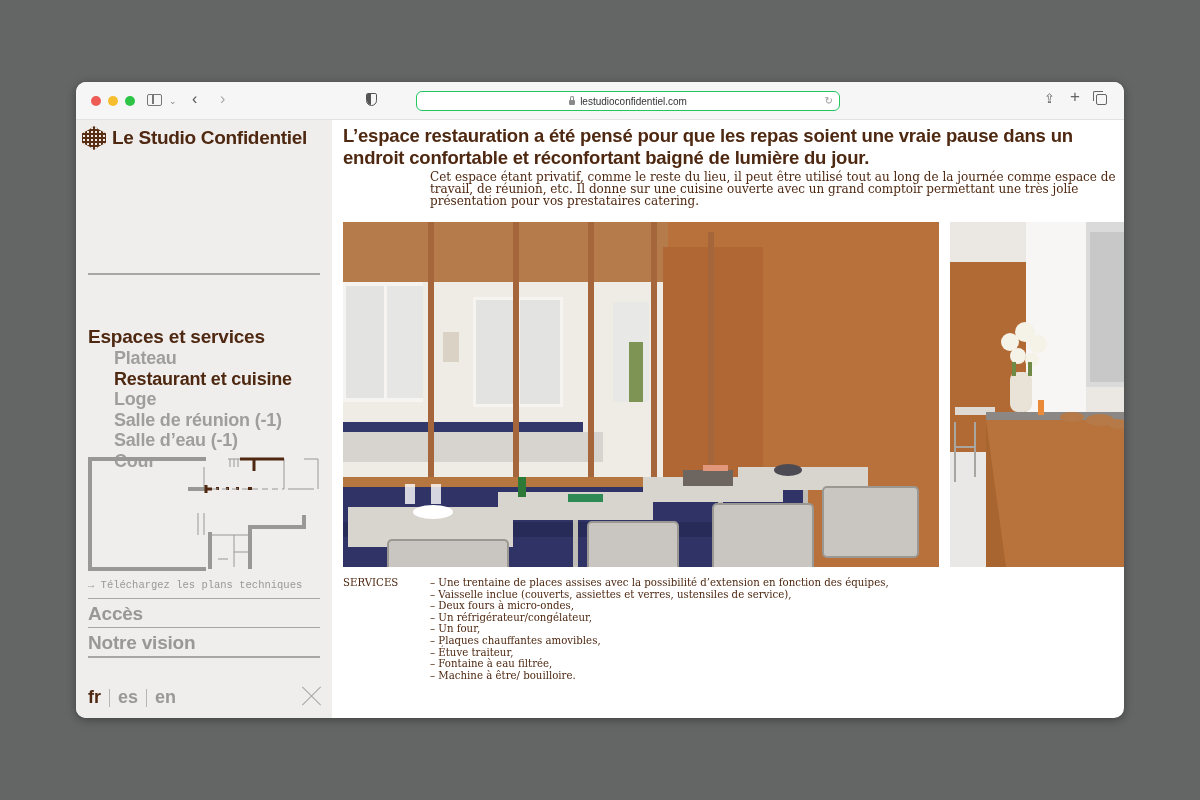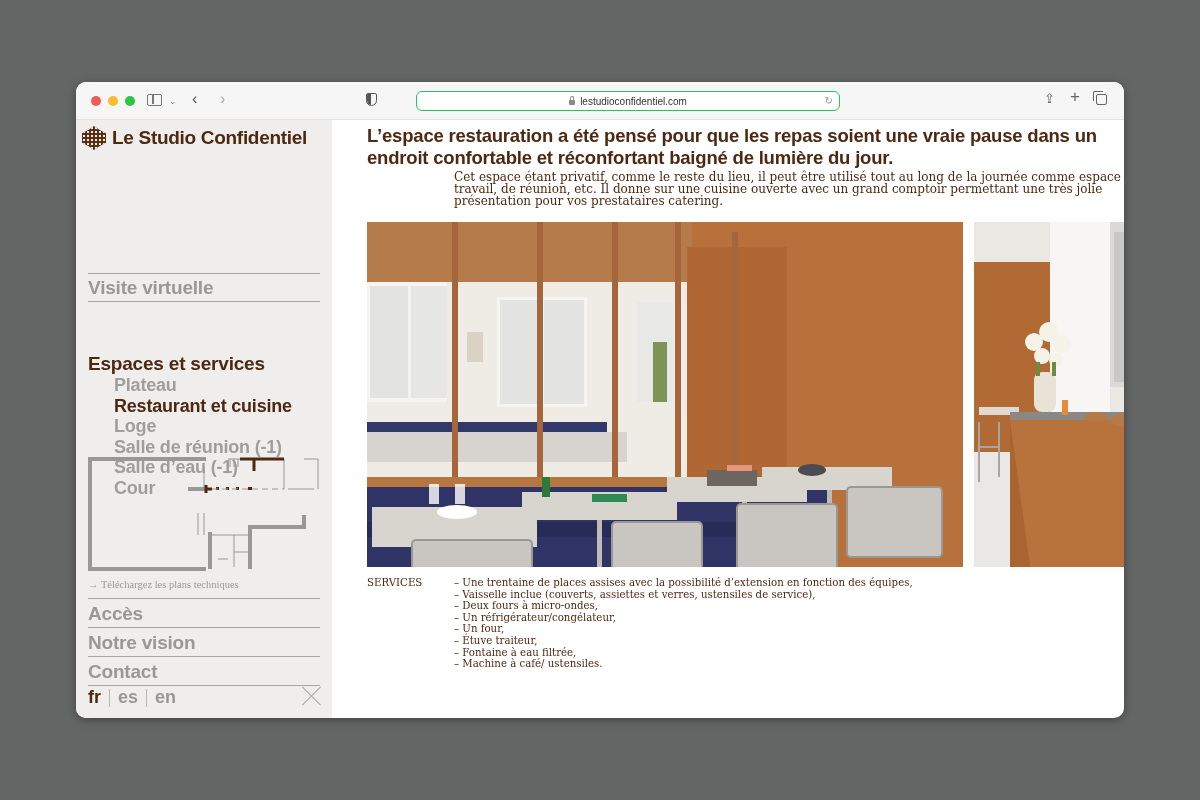--- a/index.html
+++ b/index.html
@@ -57,32 +57,32 @@
 
   .nav { position: absolute; left: 12px; top: 153px; width: 232px; }
   .nav-rule { height: 1px; background: #a8a6a4; }
   .nav-item { font-size: 19px; font-weight: bold; color: #9a9896; line-height: 26px; padding-top: 1px; letter-spacing: -0.2px; }
   .nav-item.active { color: #4e2811; margin-top: 48px; }
   .sub-list { padding-left: 26px; margin-top: -2px; }
   .sub-item { font-size: 18px; font-weight: bold; color: #a09e9c; line-height: 20.5px; letter-spacing: -0.2px; }
   .sub-item.active { color: #4e2811; }
 
   .plan { position: absolute; left: 12px; top: 337px; width: 232px; height: 114px; }
-  .download { position: absolute; left: 12px; top: 459px; font-family: Liberation Serif, serif; font-size: 10.5px; color: #9a9896; }
+  .download { position: absolute; left: 12px; top: 459px; font-family: Liberation Mono, monospace; font-size: 10.5px; color: #9a9896; }
   .nav2 { position: absolute; left: 12px; top: 478px; width: 232px; }
   .nav2 .nav-item { line-height: 27px; }
 
   .lang { position: absolute; left: 12px; top: 567px; display: flex; align-items: center; font-size: 18px; font-weight: bold; color: #9a9896; }
   .lang .sep { width: 1px; height: 18px; background: #b8b6b4; margin: 0 8px; }
   .lang .active { color: #4e2811; }
   .close-x { position: absolute; left: 226px; top: 566px; width: 20px; height: 20px; }
   .close-x::before, .close-x::after { content: ""; position: absolute; left: 9px; top: -3px; width: 1px; height: 26px; background: #a8a6a4; }
   .close-x::before { transform: rotate(45deg); } .close-x::after { transform: rotate(-45deg); }
 
-  .main { flex: 1; position: relative; background: #ffffff; margin-left: 24px; }
+  .main { flex: 1; position: relative; background: #ffffff; }
   .headline { position: absolute; left: 11px; top: 5px; width: 780px; font-size: 18.5px; font-weight: bold; color: #4e2811; line-height: 22px; letter-spacing: -0.2px; }
   .intro { position: absolute; left: 98px; top: 51px; width: 690px; font-family: "DejaVu Serif", serif; font-size: 12px; color: #4e2811; line-height: 12px; }
 
   .photo-main {
     position: absolute; left: 11px; top: 102px; width: 596px; height: 345px; overflow: hidden;
     background: linear-gradient(90deg, #e8e4dc 0%, #ece8e0 50%, #b36a34 55%, #c37a40 100%);
   }
   .photo-side {
     position: absolute; left: 618px; top: 102px; width: 174px; height: 345px; overflow: hidden;
     background: #ebe8e3;
@@ -119,21 +119,20 @@
 
   <div class="page">
     <aside class="sidebar">
       <div class="logo">
         <span class="logo-mark"></span>
         <span class="logo-text">Le Studio Confidentiel</span>
       </div>
 
       <nav class="nav">
         <div class="nav-rule"></div>
-        <div class="nav-item">Visite virtuelle</div>
         <div class="nav-rule"></div>
         <div class="nav-item active">Espaces et services</div>
         <div class="sub-list">
           <div class="sub-item">Plateau</div>
           <div class="sub-item active">Restaurant et cuisine</div>
           <div class="sub-item">Loge</div>
           <div class="sub-item">Salle de réunion (-1)</div>
           <div class="sub-item">Salle d’eau (-1)</div>
           <div class="sub-item">Cour</div>
         </div>
@@ -171,21 +170,20 @@
       </svg>
 
       <div class="download">→ Téléchargez les plans techniques</div>
 
       <nav class="nav2">
         <div class="nav-rule"></div>
         <div class="nav-item">Accès</div>
         <div class="nav-rule"></div>
         <div class="nav-item">Notre vision</div>
         <div class="nav-rule"></div>
-        <div class="nav-item">Contact</div>
         <div class="nav-rule"></div>
       </nav>
 
       <div class="lang">
         <span class="active">fr</span>
         <span class="sep"></span>
         <span>es</span>
         <span class="sep"></span>
         <span>en</span>
       </div>
@@ -290,20 +288,21 @@
       </div>
 
       <div class="services">
         <div class="services-label">SERVICES</div>
         <ul class="services-list">
           <li>– Une trentaine de places assises avec la possibilité d’extension en fonction des équipes,</li>
           <li>– Vaisselle inclue (couverts, assiettes et verres, ustensiles de service),</li>
           <li>– Deux fours à micro-ondes,</li>
           <li>– Un réfrigérateur/congélateur,</li>
           <li>– Un four,</li>
+          <li>– Plaques chauffantes amovibles,</li>
           <li>– Étuve traiteur,</li>
           <li>– Fontaine à eau filtrée,</li>
-          <li>– Machine à café/ ustensiles.</li>
+          <li>– Machine à être/ bouilloire.</li>
         </ul>
       </div>
     </main>
   </div>
 </div>
 
 </body></html>

